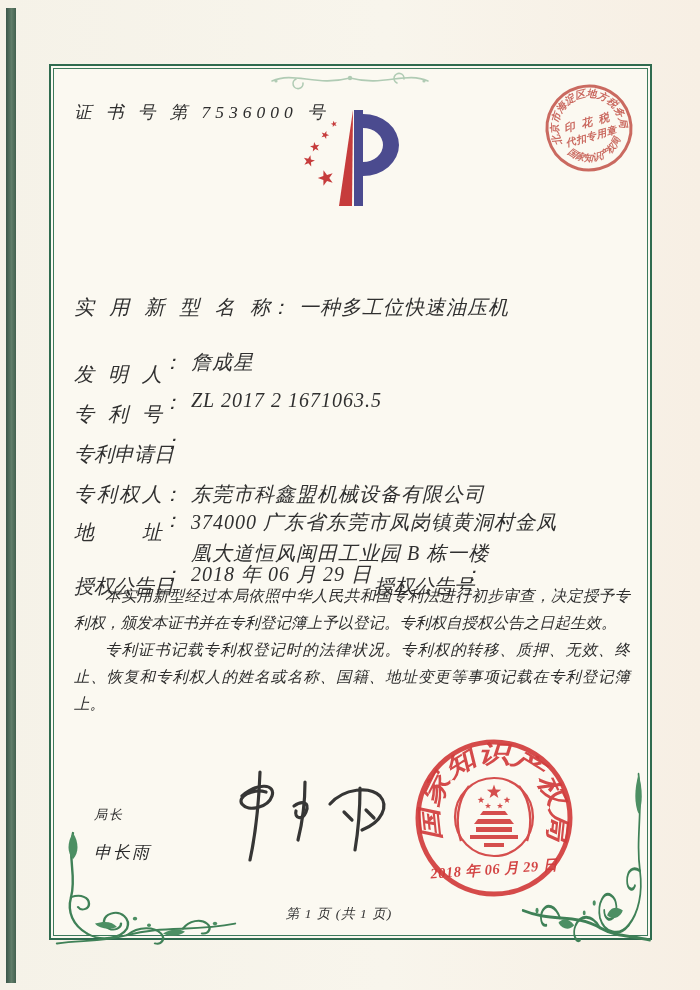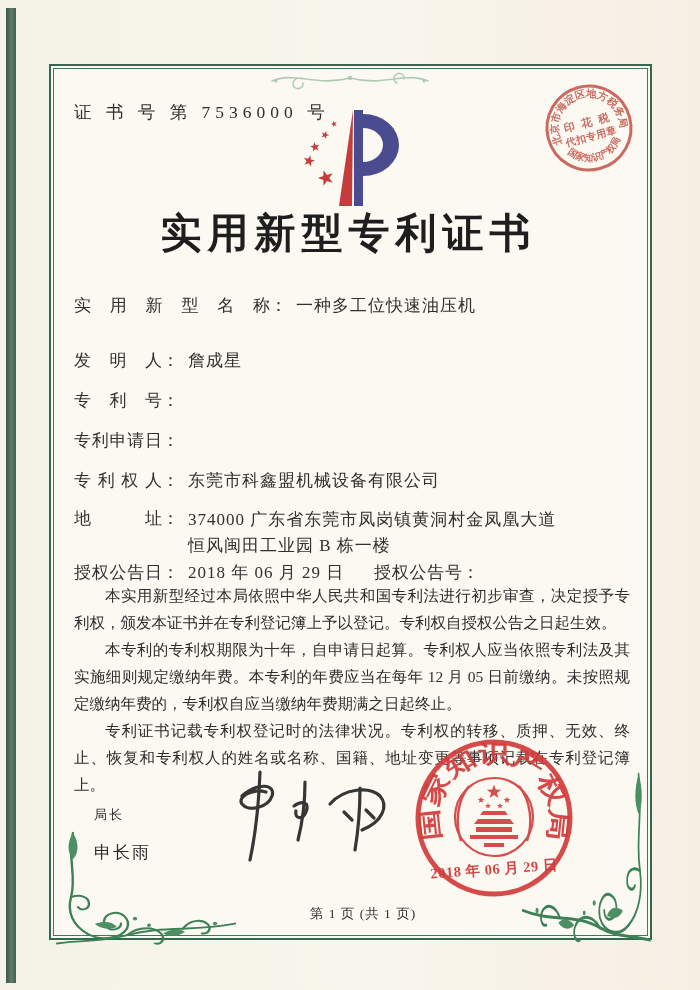--- a/index.html
+++ b/index.html
@@ -7,37 +7,37 @@
     position:relative;width:700px;height:990px;overflow:hidden;
     background:linear-gradient(90deg,#f5f2e8 0%,#f8f5ec 55%,#f7efe4 100%);
     font-family:"Liberation Serif","DejaVu Serif",serif;color:#2b2b2b;
   }
   .spine{position:absolute;left:6px;top:8px;width:10px;height:975px;
     background:linear-gradient(90deg,#3a564a,#607d69 55%,#42604f);}
   .frame{position:absolute;left:49px;top:64px;width:599px;height:872px;
     border:2.5px solid #2f6b4f;background:#fbf9f1;z-index:1;}
   .frame-inner{position:absolute;left:2px;top:2px;right:2px;bottom:2px;
     border:1px solid #3c7a5c;}
-  .abs{position:absolute;}
+  .abs{position:absolute;font-style:italic;}
   .cert-number{left:74px;top:100px;font-size:17.5px;letter-spacing:5px;color:#2e2e2e;z-index:4;}
   .title{left:49px;top:206px;width:599px;text-align:center;font-size:41px;font-weight:bold;
     letter-spacing:6px;color:#1e1e1e;z-index:4;}
-  .field-row{left:74px;display:flex;align-items:flex-start;font-size:17px;color:#303030;z-index:4;}
-  .flabel{display:inline-block;width:88px;text-align:justify;text-align-last:justify;white-space:nowrap;}
+  .field-row{left:74px;display:flex;align-items:flex-start;font-size:20px;color:#303030;z-index:4;}
+  .flabel{display:inline-block;width:88px;text-align:justify;text-align-last:justify;white-space:nowrap;margin-top:12px;}
   .flabel-wide{display:inline-block;width:196px;text-align:justify;text-align-last:justify;white-space:nowrap;}
   .colon{display:inline-block;}
   .fvalue{padding-left:9px;letter-spacing:1px;}
   .fvalue-addr{display:inline-block;width:372px;line-height:1.55;}
   .grant-left{width:300px;display:flex;flex:none;}
   .grant-right{display:flex;}
   .body-text{left:74px;top:583px;width:556px;z-index:4;}
   .body-text p{margin:0;font-size:15.5px;line-height:1.74;text-indent:2em;text-align:justify;color:#2d2d2d;}
   .officer-title{left:94px;top:806px;font-size:13px;letter-spacing:2px;z-index:4;text-align:right;}
   .officer-name{left:94px;top:841px;font-size:17px;letter-spacing:2px;z-index:4;text-align:center;}
-  .footer-page{left:49px;top:905px;width:580px;text-align:center;font-size:13.5px;letter-spacing:1px;color:#333;z-index:4;padding-left:24px;}
+  .footer-page{left:49px;top:905px;width:580px;text-align:center;font-size:13.5px;letter-spacing:1px;color:#333;z-index:4;}
   .logo-box{left:296px;top:106px;width:112px;height:104px;z-index:4;}
   .seal-box{left:402px;top:733px;width:185px;height:185px;z-index:6;}
   .stamp-box{left:542px;top:81px;width:94px;height:94px;z-index:6;}
   .sig-box{left:208px;top:762px;width:195px;height:115px;z-index:5;}
   .waves-box{left:53px;top:686px;width:594px;height:249px;z-index:1;}
   .fl-left{left:43px;top:818px;width:200px;height:132px;z-index:3;}
   .fl-right{left:517px;top:752px;width:143px;height:198px;z-index:3;transform:scaleX(-1);}
   .garland{left:266px;top:66px;width:168px;height:26px;z-index:2;opacity:.6;}
   svg{display:block;width:100%;height:100%;}
 </style>
@@ -140,41 +140,41 @@
       <g fill="#c63c3c">
         <use href="#star" transform="translate(30,72) scale(0.82) rotate(-18)"></use>
         <use href="#star" transform="translate(13,55) scale(0.6) rotate(14)"></use>
         <use href="#star" transform="translate(19,41) scale(0.5) rotate(-10)"></use>
         <use href="#star" transform="translate(29,29) scale(0.42) rotate(20)"></use>
         <use href="#star" transform="translate(38,18) scale(0.33) rotate(-14)"></use>
       </g>
     </svg>
   </div>
 
-  <div class="abs title">实用新型专利证书</div>
 
   <div class="abs field-row" style="top:294px;">
     <span class="flabel-wide">实用新型名称</span>
       <span class="colon">：</span>
     <span class="fvalue">一种多工位快速油压机</span>
   </div>
   <div class="abs field-row" style="top:349px;">
     <span class="flabel">发明人</span>
       <span class="colon">：</span>
     <span class="fvalue">詹成星</span>
   </div>
   <div class="abs field-row" style="top:389px;">
     <span class="flabel">专利号</span>
       <span class="colon">：</span>
+    <span class="fvalue">ZL 2017 2 1671063.5</span>
   </div>
   <div class="abs field-row" style="top:429px;">
     <span class="flabel">专利申请日</span>
       <span class="colon">：</span>
   </div>
-  <div class="abs field-row" style="top:469px;">
+  <div class="abs field-row" style="top:469px;align-items:flex-end;">
     <span class="flabel">专利权人</span>
       <span class="colon">：</span>
     <span class="fvalue">东莞市科鑫盟机械设备有限公司</span>
   </div>
   <div class="abs field-row" style="top:507px;">
     <span class="flabel">地址</span>
       <span class="colon">：</span>
     <span class="fvalue fvalue-addr">374000 广东省东莞市凤岗镇黄洞村金凤凰大道恒风闽田工业园 B 栋一楼</span>
   </div>
   <div class="abs field-row" style="top:561px;">
@@ -184,21 +184,20 @@
       <span class="fvalue">2018 年 06 月 29 日</span>
     </span>
     <span class="grant-right">
       <span class="flabel">授权公告号</span>
         <span class="colon">：</span>
     </span>
   </div>
 
   <div class="abs body-text">
     <p>本实用新型经过本局依照中华人民共和国专利法进行初步审查，决定授予专利权，颁发本证书并在专利登记簿上予以登记。专利权自授权公告之日起生效。</p>
-    <p>本专利的专利权期限为十年，自申请日起算。专利权人应当依照专利法及其实施细则规定缴纳年费。本专利的年费应当在每年 12 月 05 日前缴纳。未按照规定缴纳年费的，专利权自应当缴纳年费期满之日起终止。</p>
     <p>专利证书记载专利权登记时的法律状况。专利权的转移、质押、无效、终止、恢复和专利权人的姓名或名称、国籍、地址变更等事项记载在专利登记簿上。</p>
   </div>
 
   <div class="abs officer-title">局长</div>
   <div class="abs officer-name">申长雨</div>
 
   <div class="abs sig-box">
     <svg viewBox="0 0 195 115">
       <g fill="none" stroke="#262626" stroke-width="3.2" stroke-linecap="round" opacity="0.92">
         <path d="M34,34 C50,20 68,22 64,34 C60,46 40,50 34,42 C29,35 44,26 58,30"></path>

